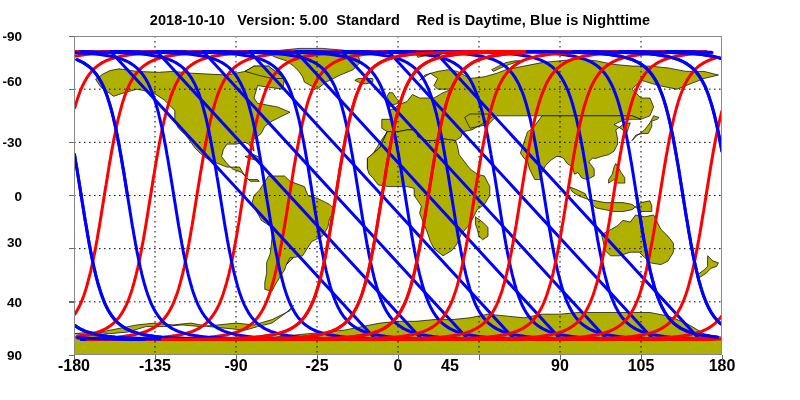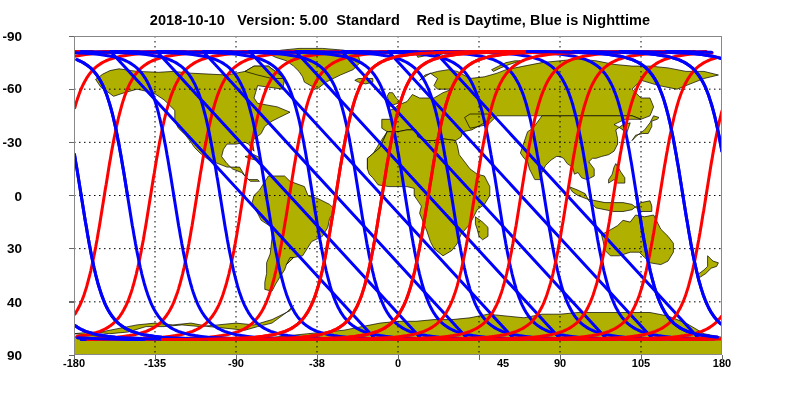--- a/index.html
+++ b/index.html
@@ -16,21 +16,21 @@
   #plotwrap{position:absolute; left:74px; top:36px; width:648px; height:319px;}
   #plot{position:absolute; left:0; top:0; width:648px; height:319px;
         background:#ffffff; box-sizing:border-box;}
   #plot svg{display:block;}
 
   .frame{position:absolute; left:0; top:0; width:648px; height:319px;
          border:1.5px solid #888888; box-sizing:border-box; pointer-events:none;}
 
   .ytick{position:absolute; right:706px; font-size:13.5px; font-weight:bold;
          color:#000; text-align:right; white-space:nowrap; transform:translateY(-50%);}
-  .xtick{position:absolute; top:357px; font-size:11px; font-weight:bold;
+  .xtick{position:absolute; top:357px; font-size:16px; font-weight:bold;
          color:#000; text-align:center; white-space:nowrap; transform:translateX(-50%);}
 
   .tickmark{position:absolute; background:#666;}
 </style>
 </head>
 <body>
 
 <div id="root">
 
   <div id="title">2018-10-10   Version: 5.00  Standard    Red is Daytime, Blue is Nighttime</div>
@@ -150,41 +150,41 @@
         </svg>
       </div>
     <div class="frame"></div>
   </div>
 
   <div id="axes">
       <div class="ytick" style="top: 355px;">90</div>
       <div class="tickmark" style="left: 69px; top: 354.5px; width: 5px; height: 1.2px;"></div>
       <div class="ytick" style="top: 301.833px;">40</div>
       <div class="tickmark" style="left: 69px; top: 301.333px; width: 5px; height: 1.2px;"></div>
-      <div class="ytick" style="top: 248px; text-align: right;">30</div>
+      <div class="ytick" style="top: 242px; text-align: right;">30</div>
       <div class="tickmark" style="left: 69px; top: 248.167px; width: 5px; height: 1.2px;"></div>
       <div class="ytick" style="top: 195.5px;">0</div>
       <div class="tickmark" style="left: 69px; top: 195px; width: 5px; height: 1.2px;"></div>
       <div class="ytick" style="top: 142.333px; padding-left: 24px;">-30</div>
       <div class="tickmark" style="left: 69px; top: 141.833px; width: 5px; height: 1.2px;"></div>
-      <div class="ytick" style="top: 88px;">-60</div>
+      <div class="ytick" style="top: 81px;">-60</div>
       <div class="tickmark" style="left: 69px; top: 88.6667px; width: 5px; height: 1.2px;"></div>
       <div class="ytick" style="top: 36px;">-90</div>
       <div class="tickmark" style="left: 69px; top: 35.5px; width: 5px; height: 1.2px;"></div>
       <div class="xtick" style="left: 74px;">-180</div>
       <div class="tickmark" style="left: 73.5px; top: 355px; width: 1.2px; height: 5px;"></div>
       <div class="xtick" style="left: 155px;">-135</div>
       <div class="tickmark" style="left: 154.5px; top: 355px; width: 1.2px; height: 5px;"></div>
       <div class="xtick" style="left: 236px;">-90</div>
       <div class="tickmark" style="left: 235.5px; top: 355px; width: 1.2px; height: 5px;"></div>
-      <div class="xtick" style="left: 317px;">-38</div>
+      <div class="xtick" style="left: 317px;">-25</div>
       <div class="tickmark" style="left: 316.5px; top: 355px; width: 1.2px; height: 5px;"></div>
       <div class="xtick" style="left: 398px;">0</div>
       <div class="tickmark" style="left: 397.5px; top: 355px; width: 1.2px; height: 5px;"></div>
-      <div class="xtick" style="left: 503px;">45</div>
+      <div class="xtick" style="left: 450px;">45</div>
       <div class="tickmark" style="left: 478.5px; top: 355px; width: 1.2px; height: 5px;"></div>
       <div class="xtick" style="left: 560px;">90</div>
       <div class="tickmark" style="left: 559.5px; top: 355px; width: 1.2px; height: 5px;"></div>
       <div class="xtick" style="left: 641px;">105</div>
       <div class="tickmark" style="left: 640.5px; top: 355px; width: 1.2px; height: 5px;"></div>
       <div class="xtick" style="left: 722px; text-align: right;">180</div>
       <div class="tickmark" style="left: 721.5px; top: 355px; width: 1.2px; height: 5px;"></div>
     </div>
 
 </div>

